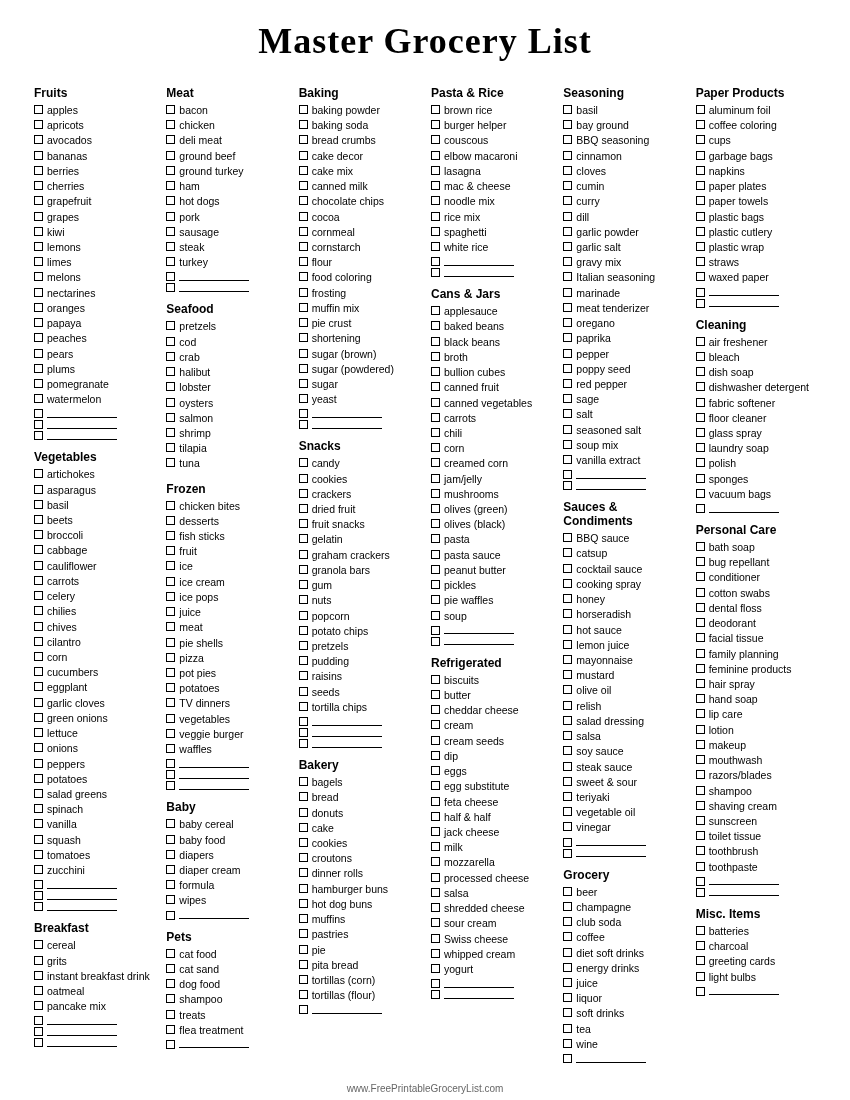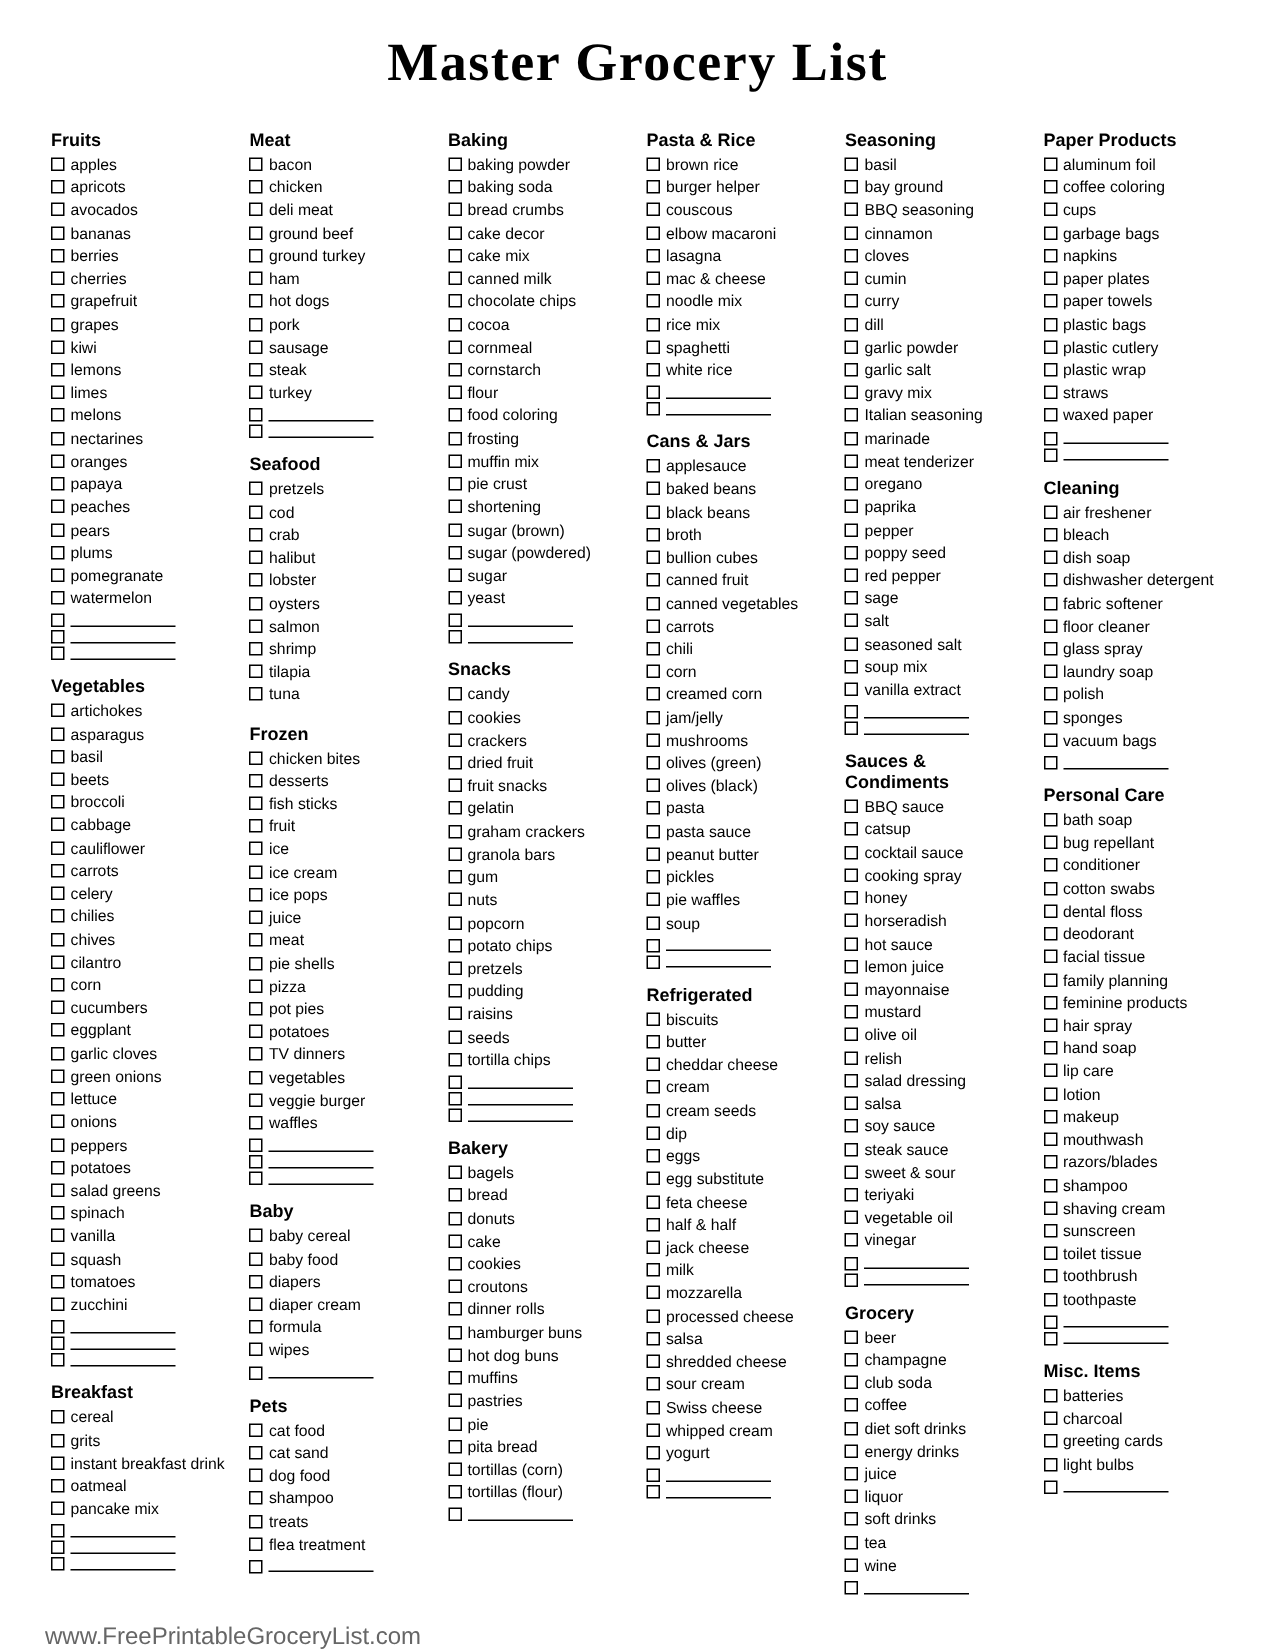--- a/index.html
+++ b/index.html
@@ -64,21 +64,22 @@
     .blank-line .checkbox {
       margin-right: 4px;
     }
     .underline {
       display: inline-block;
       border-bottom: 1px solid #000;
       width: 70px;
       height: 10px;
     }
     .footer {
-      font-size: 16px;
+      text-align: center;
+      font-size: 10px;
       color: #666;
       margin-top: 10px;
     }
   </style>
 </head>
 <body>
 
 <h1>Master Grocery List</h1>
 
 <div class="columns" id="columns-container">

